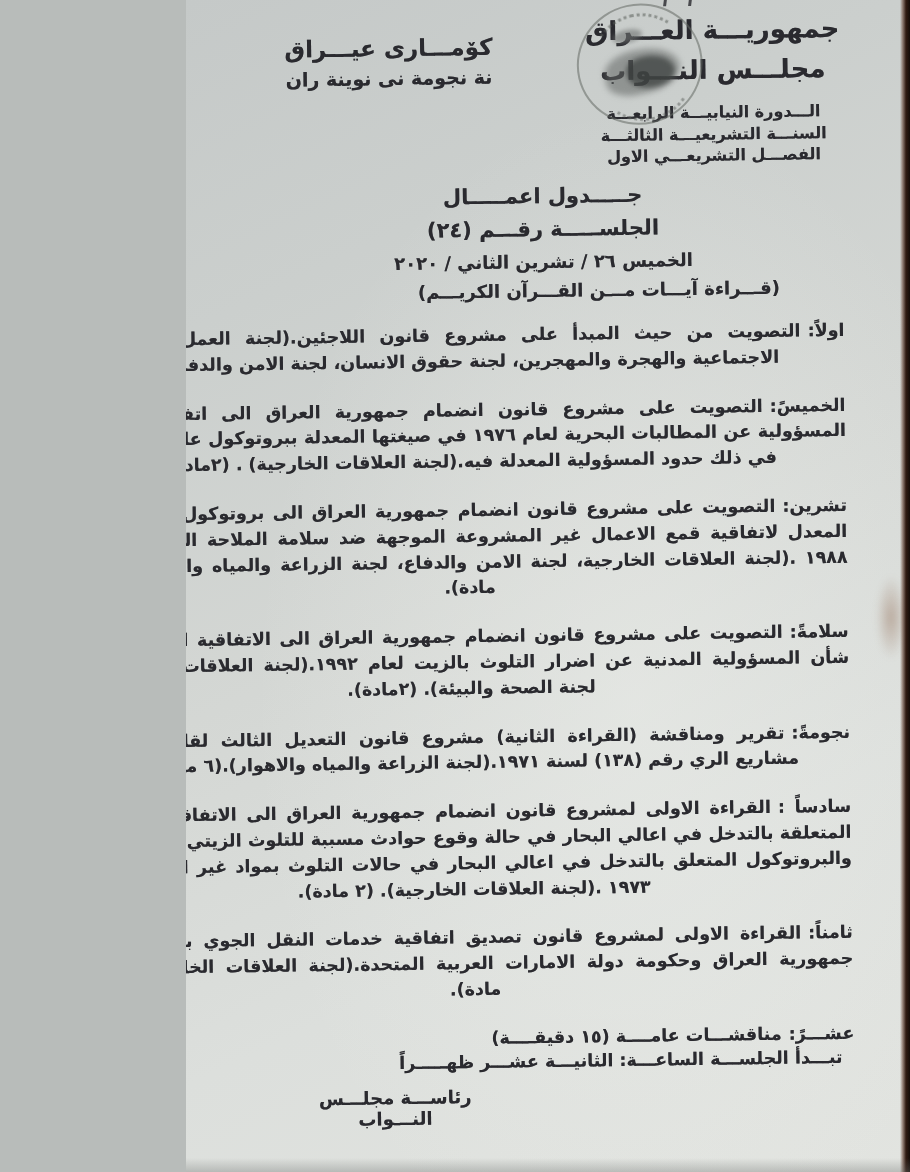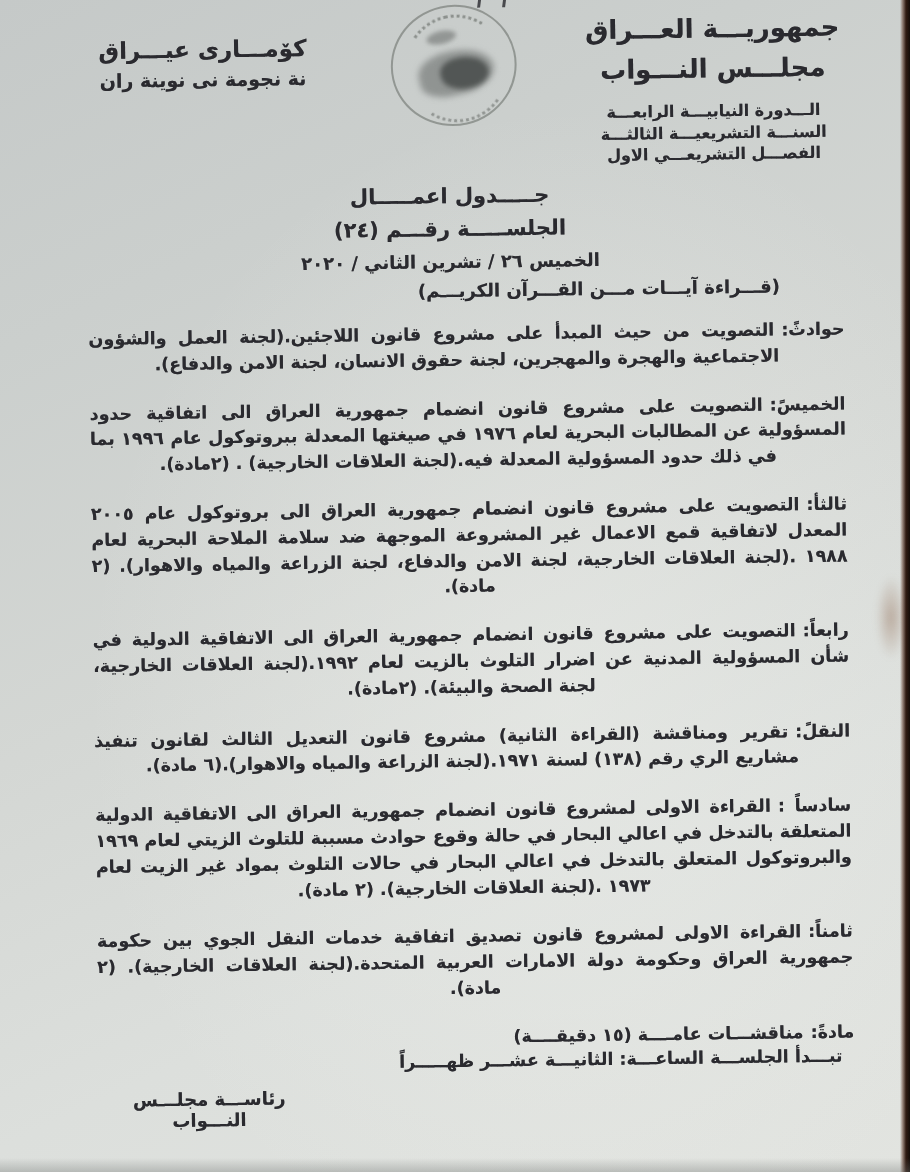--- a/index.html
+++ b/index.html
@@ -1,18 +1,18 @@
 <!DOCTYPE html>
 <html lang="ar" dir="rtl"><head>
 <meta charset="utf-8">
 <style>
   html,body{margin:0;padding:0;background:#b8bcba;}
   .page{
     position:relative;
-    width:910px;height:1172px;
+    width:724px;height:1172px;
     overflow:hidden;
     background:
       radial-gradient(ellipse at 62% 60%, rgba(236,238,234,0.55) 0%, rgba(236,238,234,0) 60%),
       linear-gradient(155deg,#c5c9c8 0%, #cbcfcd 22%, #d4d7d4 48%, #dcdfdc 72%, #e2e4e0 100%);
     font-family:"DejaVu Sans", sans-serif;
     color:#2a2a2f;
   }
   .content{
     position:absolute;inset:0;
     transform:rotate(-0.8deg);
@@ -132,49 +132,49 @@
     <div class="title-block">
       <div class="t1">جـــــدول اعمـــــال</div>
       <div class="t2">الجلســـــة رقـــم (٢٤)</div>
       <div class="t3">الخميس ٢٦ / تشرين الثاني / ٢٠٢٠</div>
     </div>
 
     <div class="quran-line">(قـــراءة آيـــات مـــن القـــرآن الكريـــم)</div>
 
     <div class="agenda">
   <div class="agenda-item">
-    <span class="item-label">حوادثً:</span><span class="item-text">التصويت من حيث المبدأ على مشروع قانون اللاجئين.(لجنة العمل والشؤون الاجتماعية والهجرة والمهجرين، لجنة حقوق الانسان، لجنة الامن والدفاع).</span>
+    <span class="item-label">اولاً:</span><span class="item-text">التصويت من حيث المبدأ على مشروع قانون اللاجئين.(لجنة العمل والشؤون الاجتماعية والهجرة والمهجرين، لجنة حقوق الانسان، لجنة الامن والدفاع).</span>
   </div>
 
   <div class="agenda-item">
     <span class="item-label">الخميسً:</span><span class="item-text">التصويت على مشروع قانون انضمام جمهورية العراق الى اتفاقية حدود المسؤولية عن المطالبات البحرية لعام ١٩٧٦ في صيغتها المعدلة ببروتوكول عام ١٩٩٦ بما في ذلك حدود المسؤولية المعدلة فيه.(لجنة العلاقات الخارجية) . (٢مادة).</span>
   </div>
 
   <div class="agenda-item">
-    <span class="item-label">ثالثأ:</span><span class="item-text">التصويت على مشروع قانون انضمام جمهورية العراق الى بروتوكول عام ٢٠٠٥ المعدل لاتفاقية قمع الاعمال غير المشروعة الموجهة ضد سلامة الملاحة البحرية لعام ١٩٨٨ .(لجنة العلاقات الخارجية، لجنة الامن والدفاع، لجنة الزراعة والمياه والاهوار). (٢ مادة).</span>
+    <span class="item-label">تشرين:</span><span class="item-text">التصويت على مشروع قانون انضمام جمهورية العراق الى بروتوكول عام ٢٠٠٥ المعدل لاتفاقية قمع الاعمال غير المشروعة الموجهة ضد سلامة الملاحة البحرية لعام ١٩٨٨ .(لجنة العلاقات الخارجية، لجنة الامن والدفاع، لجنة الزراعة والمياه والاهوار). (٢ مادة).</span>
   </div>
 
   <div class="agenda-item">
-    <span class="item-label">رابعاً:</span><span class="item-text">التصويت على مشروع قانون انضمام جمهورية العراق الى الاتفاقية الدولية في شأن المسؤولية المدنية عن اضرار التلوث بالزيت لعام ١٩٩٢.(لجنة العلاقات الخارجية، لجنة الصحة والبيئة). (٢مادة).</span>
+    <span class="item-label">سلامةً:</span><span class="item-text">التصويت على مشروع قانون انضمام جمهورية العراق الى الاتفاقية الدولية في شأن المسؤولية المدنية عن اضرار التلوث بالزيت لعام ١٩٩٢.(لجنة العلاقات الخارجية، لجنة الصحة والبيئة). (٢مادة).</span>
   </div>
 
   <div class="agenda-item">
-    <span class="item-label">النقلً:</span><span class="item-text">تقرير ومناقشة (القراءة الثانية) مشروع قانون التعديل الثالث لقانون تنفيذ مشاريع الري رقم (١٣٨) لسنة ١٩٧١.(لجنة الزراعة والمياه والاهوار).(٦ مادة).</span>
+    <span class="item-label">نجومةً:</span><span class="item-text">تقرير ومناقشة (القراءة الثانية) مشروع قانون التعديل الثالث لقانون تنفيذ مشاريع الري رقم (١٣٨) لسنة ١٩٧١.(لجنة الزراعة والمياه والاهوار).(٦ مادة).</span>
   </div>
 
   <div class="agenda-item">
     <span class="item-label">سادساً :</span><span class="item-text">القراءة الاولى لمشروع قانون انضمام جمهورية العراق الى الاتفاقية الدولية المتعلقة بالتدخل في اعالي البحار في حالة وقوع حوادث مسببة للتلوث الزيتي لعام ١٩٦٩ والبروتوكول المتعلق بالتدخل في اعالي البحار في حالات التلوث بمواد غير الزيت لعام ١٩٧٣ .(لجنة العلاقات الخارجية). (٢ مادة).</span>
   </div>
 
   <div class="agenda-item">
     <span class="item-label">ثامناً:</span><span class="item-text">القراءة الاولى لمشروع قانون تصديق اتفاقية خدمات النقل الجوي بين حكومة جمهورية العراق وحكومة دولة الامارات العربية المتحدة.(لجنة العلاقات الخارجية). (٢ مادة).</span>
   </div>
 
   <div class="agenda-item">
-    <span class="item-label">مادةً:</span><span class="item-text">مناقشـــات عامــــة (١٥ دقيقــــة)</span>
+    <span class="item-label">عشـــرً:</span><span class="item-text">مناقشـــات عامــــة (١٥ دقيقــــة)</span>
   </div>
 </div>
 
     <div class="footer-time">تبـــدأ الجلســـة الساعـــة: الثانيـــة عشـــر ظهـــــراً</div>
     <div class="signature">رئاســـة مجلـــس النـــواب</div>
 
   </div>
 
   <div class="edge-smudge"></div>
   <div class="edge-strip"></div>

